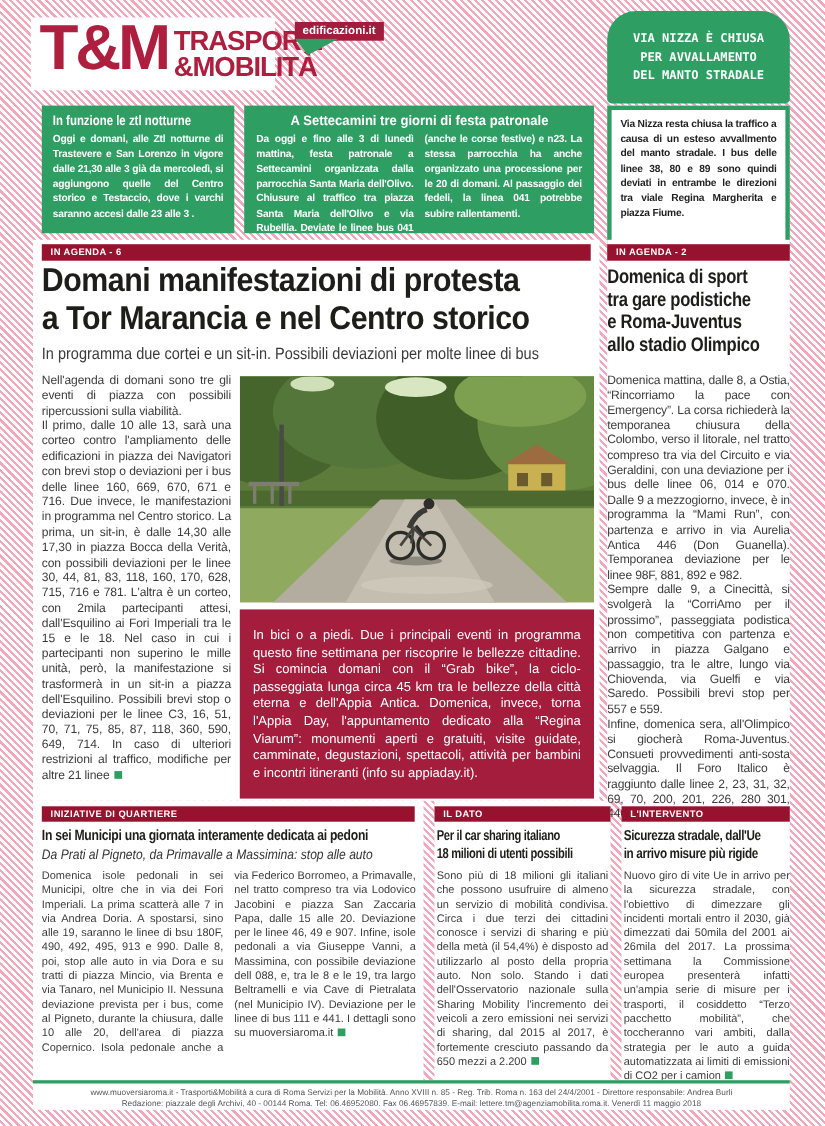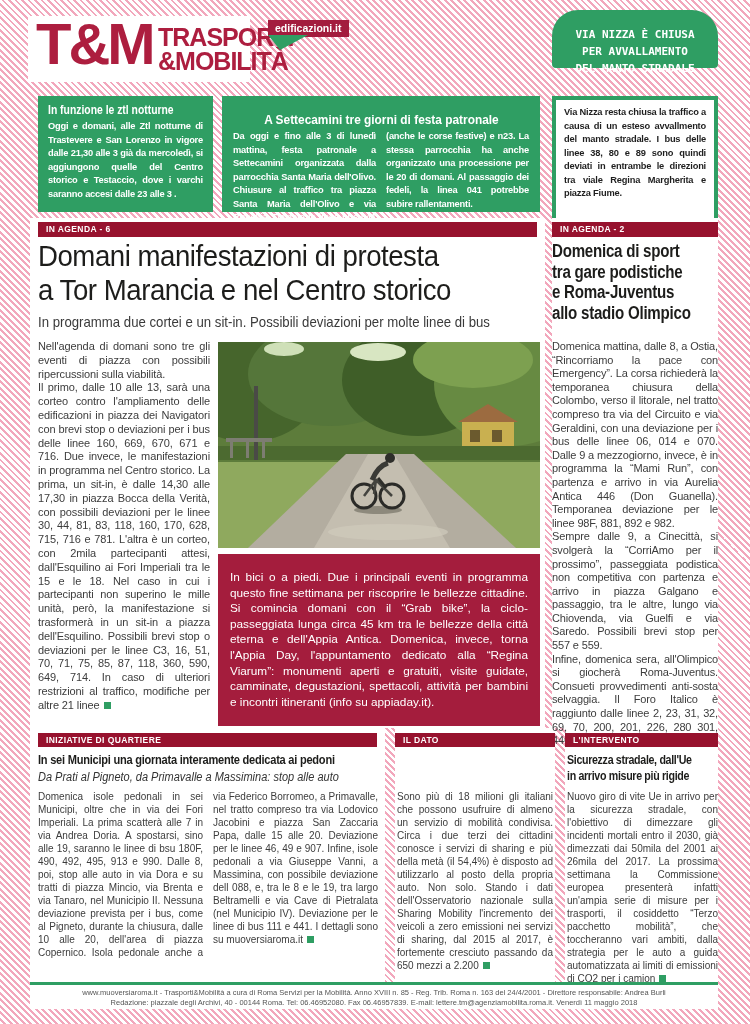--- a/index.html
+++ b/index.html
@@ -10,49 +10,49 @@
   .white{background:#fff;}
   .cx{display:inline-block;transform-origin:0 0;white-space:pre;}
   .prl{white-space:pre-line;}
   .sq{display:inline-block;width:7px;height:7px;background:#2f9e63;margin-left:4px;}
   
   .logo-box{left:28px;top:16px;width:222px;height:66px;background:#fff;border-radius:2px;}
   .logo-tm{position:absolute;left:8px;top:-6px;font-size:58px;font-weight:bold;color:#ad1e3f;letter-spacing:-3px;}
   .brand{position:absolute;left:130px;top:9px;font-weight:bold;color:#ad1e3f;font-size:25px;line-height:24px;letter-spacing:-1px;}
   .site-badge{left:268px;top:20px;background:#a31c3e;color:#fff;font-size:10.5px;font-weight:bold;padding:2px 7px 3px;}
   .fold{left:268px;top:35px;width:40px;height:15px;background:#2f9e63;clip-path:polygon(0 0,100% 0,30% 100%);}
-  .sign{left:552px;top:10px;width:166px;height:58px;background:#2f9e63;border-radius:26px 26px 4px 4px;
+  .sign{left:552px;top:10px;width:166px;height:84px;background:#2f9e63;border-radius:26px 26px 4px 4px;
     color:#fff;text-align:center;padding-top:16px;box-sizing:border-box;
     font-family:"DejaVu Sans Mono",monospace;font-weight:bold;font-size:11px;line-height:17px;}
   
   .gbox{background:#2f9e63;color:#fff;box-sizing:border-box;padding:7px 10px;}
   .gbox-title{font-weight:bold;font-size:12.5px;margin-bottom:3px;white-space:nowrap;}
   .gbox-body{font-weight:bold;font-size:9.3px;line-height:13.5px;letter-spacing:-0.2px;text-align:justify;}
   .gb1{left:38px;top:96px;width:175px;height:116px;}
-  .gb2{left:222px;top:96px;width:318px;height:116px;padding:17px 11px;}
+  .gb2{left:222px;top:96px;width:318px;height:116px;padding:7px 11px;}
   .gb2 .cols{column-count:2;column-gap:10px;}
   .wb3{left:552px;top:96px;width:166px;height:134px;background:#fff;border:4px solid #2f9e63;
     box-sizing:border-box;padding:6px 8px;color:#1f1f1f;font-weight:bold;font-size:9.3px;line-height:13.5px;
     letter-spacing:-0.2px;text-align:justify;}
   
   .main-panel{left:30px;top:218px;width:515px;height:510px;}
   .right-panel{left:552px;top:218px;width:166px;height:510px;}
   .panelA{left:30px;top:728px;width:355px;height:256px;}
   .panelB{left:395px;top:728px;width:160px;height:256px;}
   .panelC{left:565px;top:728px;width:153px;height:256px;}
   
   .tag{background:#97122e;color:#fff;font-size:8.5px;font-weight:bold;letter-spacing:.4px;
     line-height:15px;height:15px;padding-left:8px;box-sizing:border-box;overflow:hidden;white-space:nowrap;}
   .tag1{left:38px;top:222px;width:499px;}
   .tag2{left:552px;top:222px;width:166px;}
   .tagA{left:38px;top:733px;width:339px;height:14px;line-height:14px;}
   .tagB{left:395px;top:733px;width:160px;height:14px;line-height:14px;}
   .tagC{left:565px;top:733px;width:153px;height:14px;line-height:14px;}
   
-  .headline{left:38px;top:239px;width:505px;color:#1d1d1b;font-weight:normal;font-size:30px;line-height:34px;letter-spacing:-0.5px;}
+  .headline{left:38px;top:239px;width:505px;color:#1d1d1b;font-weight:bold;font-size:30px;line-height:34px;letter-spacing:-0.5px;}
   .headline .cx{transform:scaleX(.92);}
   .subhead{left:38px;top:313px;color:#3a3a3a;font-size:15px;}
   .subhead .cx{transform:scaleX(.88);}
   .a2head{left:552px;top:241px;color:#1d1d1b;font-weight:bold;font-size:18px;line-height:20.5px;letter-spacing:-0.3px;}
   .a2head .cx{transform:scaleX(.84);}
   .headA{left:38px;top:752px;color:#1d1d1b;font-weight:bold;font-size:13.5px;letter-spacing:-0.3px;}
   .headA .cx{transform:scaleX(.82);}
   .subA{left:38px;top:770px;color:#333;font-style:italic;font-size:12.5px;}
   .subA .cx{transform:scaleX(.88);}
   .headB{left:397px;top:752px;color:#1d1d1b;font-weight:bold;font-size:13px;line-height:15.5px;letter-spacing:-0.4px;}
@@ -162,20 +162,22 @@
   <div class="abs body a2body"><span class="prl">Domenica mattina, dalle 8, a Ostia, “Rincorriamo la pace con Emergency”. La corsa richiederà la temporanea chiusura della Colombo, verso il litorale, nel tratto compreso tra via del Circuito e via Geraldini, con una deviazione per i bus delle linee 06, 014 e 070. Dalle 9 a mezzogiorno, invece, è in programma la “Mami Run”, con partenza e arrivo in via Aurelia Antica 446 (Don Guanella). Temporanea deviazione per le linee 98F, 881, 892 e 982.
 Sempre dalle 9, a Cinecittà, si svolgerà la “CorriAmo per il prossimo”, passeggiata podistica non competitiva con partenza e arrivo in piazza Galgano e passaggio, tra le altre, lungo via Chiovenda, via Guelfi e via Saredo. Possibili brevi stop per 557 e 559.
 Infine, domenica sera, all'Olimpico si giocherà Roma-Juventus. Consueti provvedimenti anti-sosta selvaggia. Il Foro Italico è raggiunto dalle linee 2, 23, 31, 32, 69, 70, 200, 201, 226, 280 301, 446, 628, 910 e 911</span><span class="sq"></span></div>
 
   <div class="abs headA"><span class="cx">In sei Municipi una giornata interamente dedicata ai pedoni</span></div>
   <div class="abs tag tagA">INIZIATIVE DI QUARTIERE</div>
   <div class="abs subA"><span class="cx">Da Prati al Pigneto, da Primavalle a Massimina: stop alle auto</span></div>
   <div class="abs body bodyA"><span>Domenica isole pedonali in sei Municipi, oltre che in via dei Fori Imperiali. La prima scatterà alle 7 in via Andrea Doria. A spostarsi, sino alle 19, saranno le linee di bsu 180F, 490, 492, 495, 913 e 990. Dalle 8, poi, stop alle auto in via Dora e su tratti di piazza Mincio, via Brenta e via Tanaro, nel Municipio II. Nessuna deviazione prevista per i bus, come al Pigneto, durante la chiusura, dalle 10 alle 20, dell'area di piazza Copernico. Isola pedonale anche a via Federico Borromeo, a Primavalle, nel tratto compreso tra via Lodovico Jacobini e piazza San Zaccaria Papa, dalle 15 alle 20. Deviazione per le linee 46, 49 e 907. Infine, isole pedonali a via Giuseppe Vanni, a Massimina, con possibile deviazione dell 088, e, tra le 8 e le 19, tra largo Beltramelli e via Cave di Pietralata (nel Municipio IV). Deviazione per le linee di bus 111 e 441. I dettagli sono su muoversiaroma.it</span><span class="sq"></span></div>
 
   <div class="abs tag tagB">IL DATO</div>
+  <div class="abs headB"><span class="cx">Per il car sharing italiano
+18 milioni di utenti possibili</span></div>
   <div class="abs body bodyB"><span>Sono più di 18 milioni gli italiani che possono usufruire di almeno un servizio di mobilità condivisa. Circa i due terzi dei cittadini conosce i servizi di sharing e più della metà (il 54,4%) è disposto ad utilizzarlo al posto della propria auto. Non solo. Stando i dati dell'Osservatorio nazionale sulla Sharing Mobility l'incremento dei veicoli a zero emissioni nei servizi di sharing, dal 2015 al 2017, è fortemente cresciuto passando da 650 mezzi a 2.200</span><span class="sq"></span></div>
 
   <div class="abs tag tagC">L'INTERVENTO</div>
   <div class="abs headC"><span class="cx">Sicurezza stradale, dall'Ue
 in arrivo misure più rigide</span></div>
   <div class="abs body bodyC"><span>Nuovo giro di vite Ue in arrivo per la sicurezza stradale, con l'obiettivo di dimezzare gli incidenti mortali entro il 2030, già dimezzati dai 50mila del 2001 ai 26mila del 2017. La prossima settimana la Commissione europea presenterà infatti un'ampia serie di misure per i trasporti, il cosiddetto “Terzo pacchetto mobilità”, che toccheranno vari ambiti, dalla strategia per le auto a guida automatizzata ai limiti di emissioni di CO2 per i camion</span><span class="sq"></span></div>
 
   <div class="abs footer">
     <div>www.muoversiaroma.it - Trasporti&amp;Mobilità a cura di Roma Servizi per la Mobilità. Anno XVIII n. 85 - Reg. Trib. Roma n. 163 del 24/4/2001 - Direttore responsabile: Andrea Burli</div>
     <div>Redazione: piazzale degli Archivi, 40 - 00144 Roma. Tel: 06.46952080. Fax 06.46957839. E-mail: lettere.tm@agenziamobilita.roma.it. Venerdì 11 maggio 2018</div>

